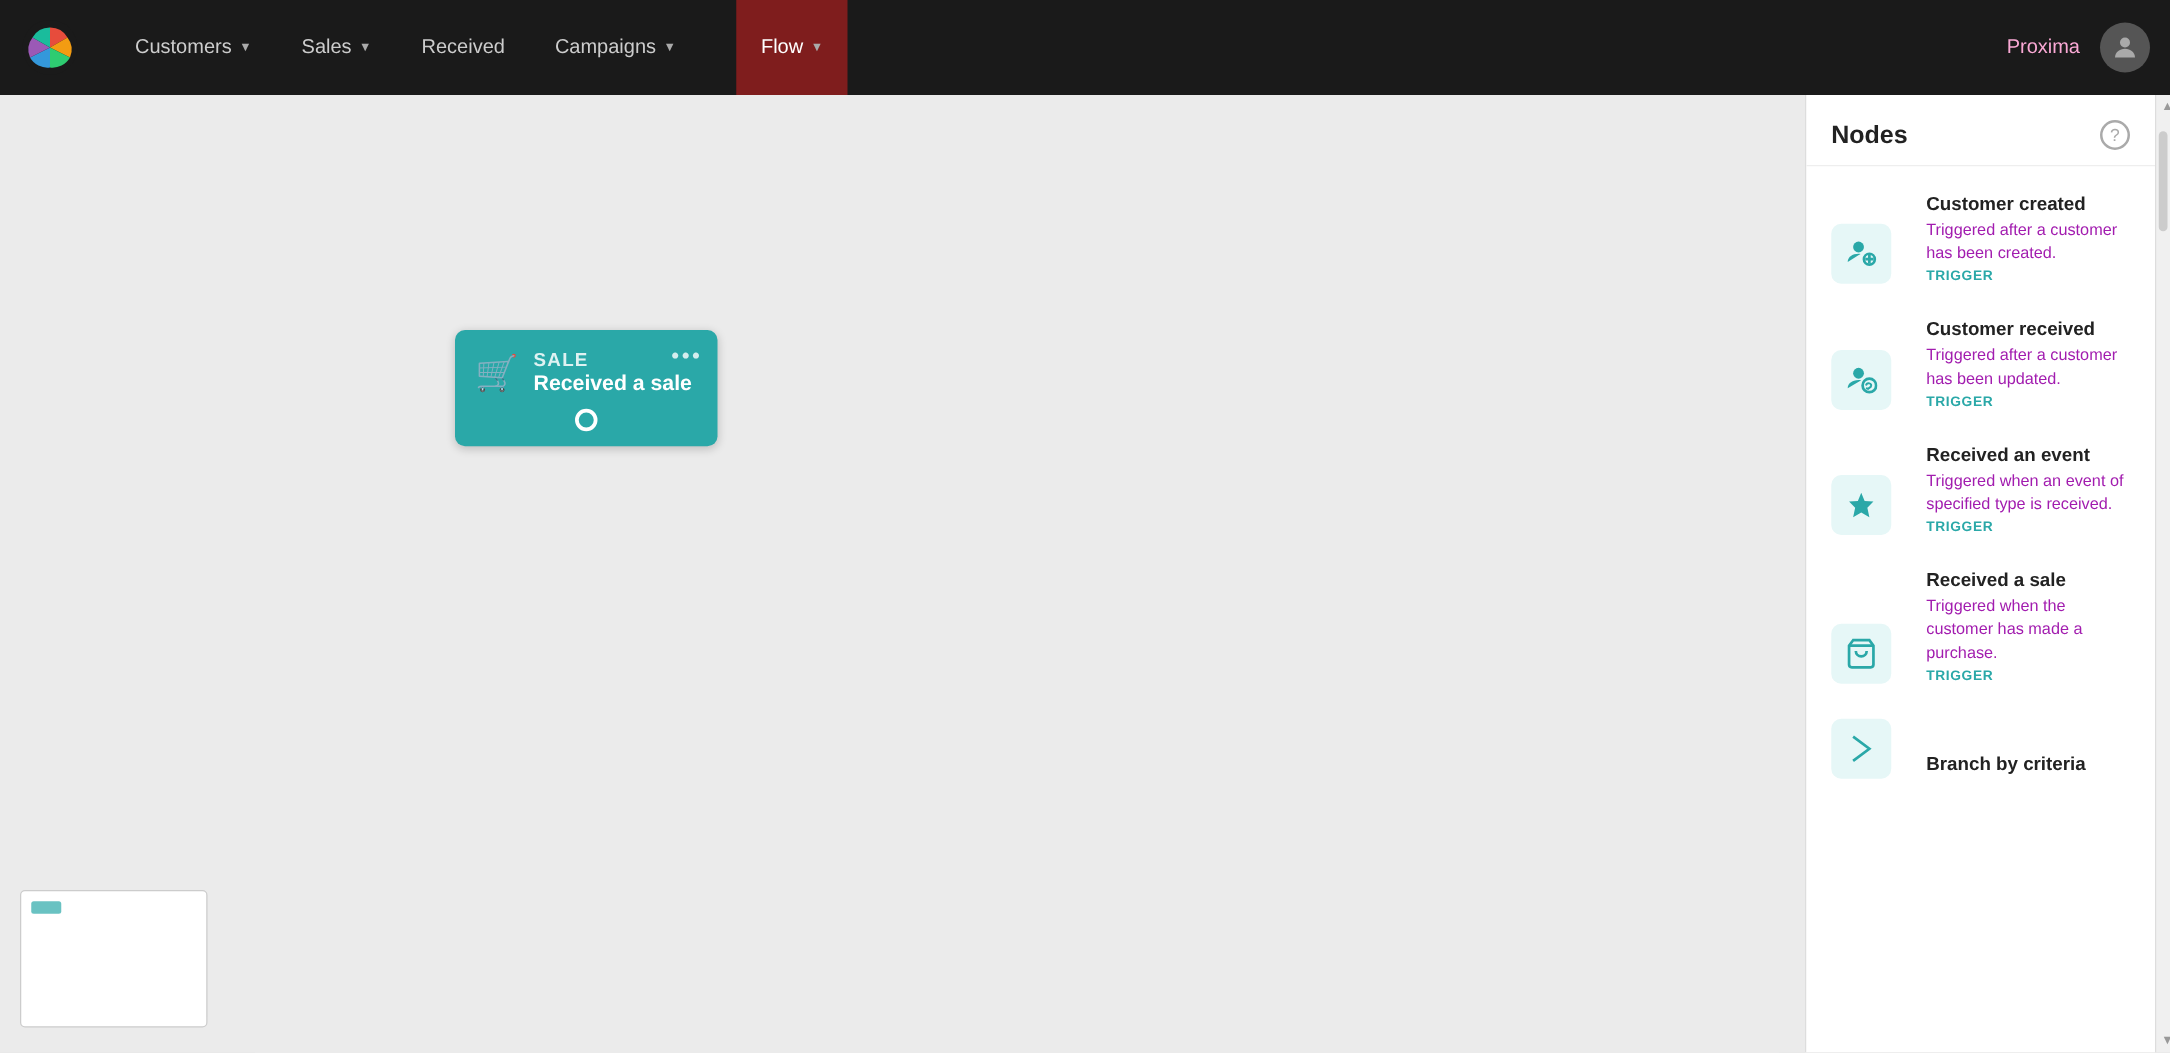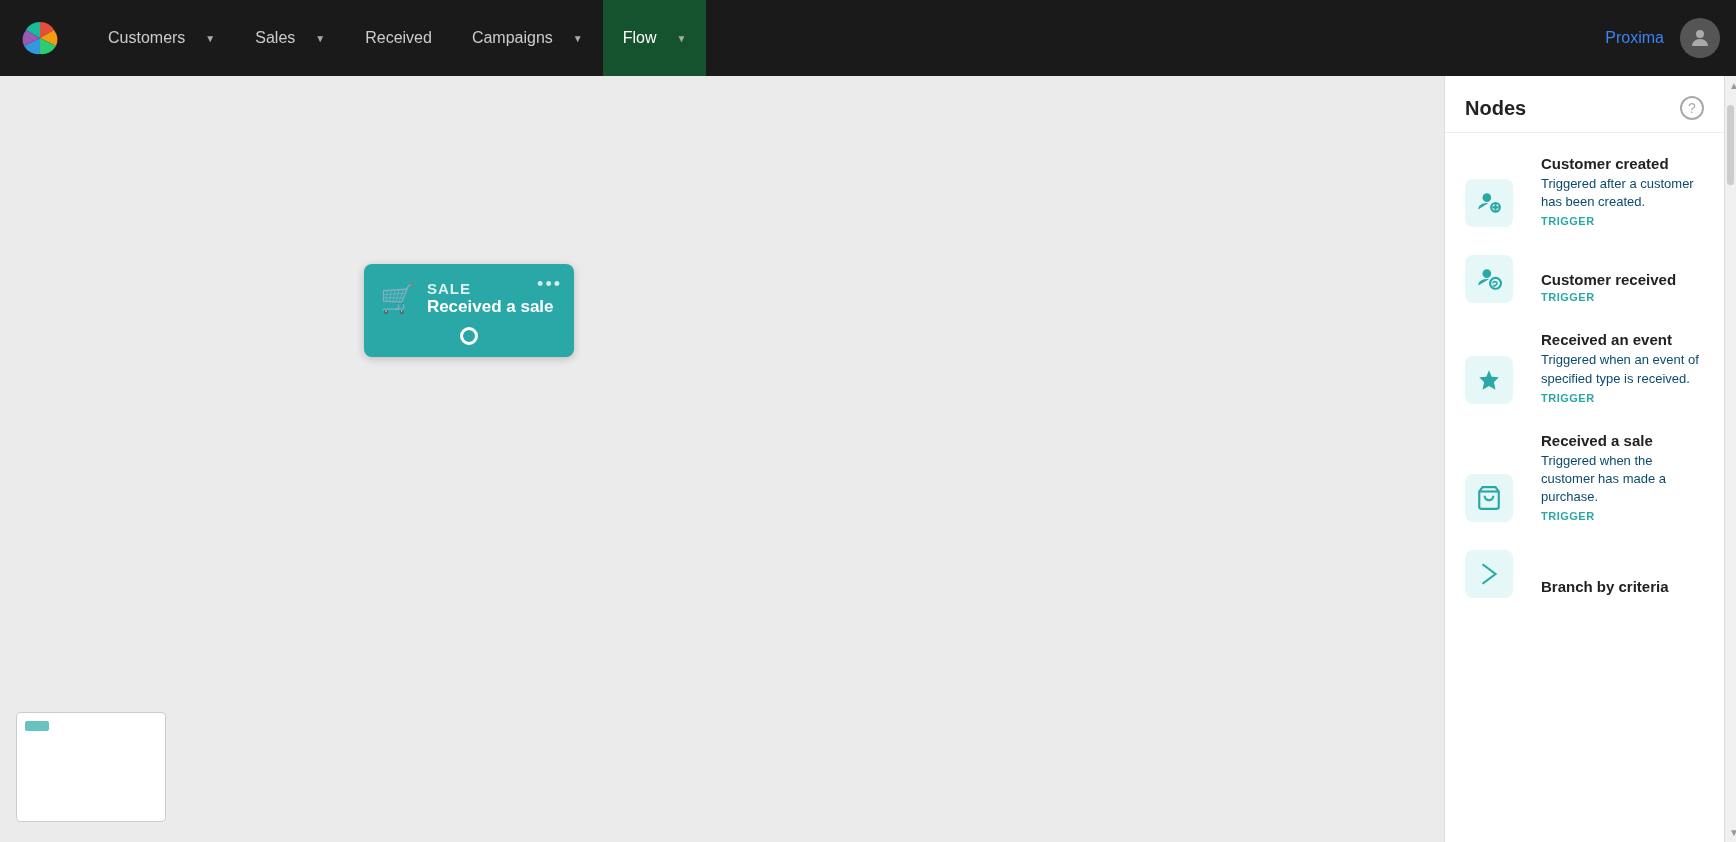--- a/index.html
+++ b/index.html
@@ -8,28 +8,28 @@
     
     .topnav {
       display: flex; align-items: center;
       background: #1a1a1a; height: 76px; padding: 0 16px;
       position: relative; z-index: 10;
     }
     .topnav-logo { width: 48px; height: 48px; margin-right: 24px; flex-shrink: 0; }
     .topnav-logo svg { width: 100%; height: 100%; }
     .topnav-items { display: flex; align-items: center; flex: 1; }
     .nav-item {
-      display: flex; align-items: center; gap: 20px;
+      display: flex; align-items: center; gap: 6px;
       color: #ccc; font-size: 16px; padding: 0 20px; height: 76px;
       cursor: pointer; user-select: none;
     }
-    .nav-item.active { background: #14532d; color: #fff; }
+    .nav-item.active { background: #7f1d1d; color: #fff; margin-left: 28px; }
     .nav-item .chevron { font-size: 10px; color: #aaa; }
     .nav-right { display: flex; align-items: center; gap: 16px; margin-left: auto; }
-    .nav-username { color: #3b82f6; font-size: 16px; }
+    .nav-username { color: #f9a8d4; font-size: 16px; }
     .nav-avatar {
       width: 40px; height: 40px; border-radius: 50%;
       background: #555; display: flex; align-items: center; justify-content: center;
       color: #ccc;
     }
 
     
     .main-layout {
       display: flex; height: calc(842px - 76px);
     }
@@ -115,21 +115,21 @@
       display: flex; align-items: flex-end; gap: 28px;
       padding: 14px 20px; cursor: pointer;
     }
     .node-icon-wrap {
       width: 48px; height: 48px; border-radius: 8px;
       background: #e6f7f7; display: flex; align-items: center; justify-content: center;
       flex-shrink: 0; font-size: 22px;
     }
     .node-info {}
     .node-name { font-size: 15px; font-weight: 600; color: #222; margin-bottom: 3px; }
-    .node-desc { font-size: 13px; color: #0c4a6e; line-height: 1.4; margin-bottom: 4px; }
+    .node-desc { font-size: 13px; color: #a21caf; line-height: 1.4; margin-bottom: 4px; }
     .node-tag { font-size: 11px; font-weight: 700; color: #2aa8a8; letter-spacing: 0.5px; }
 
     
     .panel-nodes::-webkit-scrollbar { width: 6px; }
     .panel-nodes::-webkit-scrollbar-track { background: #f0f0f0; }
     .panel-nodes::-webkit-scrollbar-thumb { background: #ccc; border-radius: 3px; }
 
     
     .right-scrollbar {
       width: 12px; background: #f0f0f0;
@@ -249,20 +249,21 @@
     <div class="node-icon-wrap">
             <svg width="26" height="26" viewBox="0 0 24 24" fill="#2aa8a8">
               <circle cx="10" cy="7" r="4"></circle>
               <path d="M2 18c0-3.3 3.1-6 8-6 0.7 0 1.4 0.1 2 0.2"></path>
               <circle cx="18" cy="16" r="5" stroke="#2aa8a8" stroke-width="2" fill="none"></circle>
               <path d="M15.5 16 Q16 14 18 14.5 Q20 15 19 17 L17 18.5 L15.5 18" stroke="#2aa8a8" stroke-width="1.5" fill="none"></path>
             </svg>
           </div>
     <div class="node-info">
       <div class="node-name">Customer received</div>
+      <div class="node-desc">Triggered after a customer has been updated.</div>
       <div class="node-tag">TRIGGER</div>
     </div>
   </div>
         <div class="node-item">
     <div class="node-icon-wrap">
             <svg width="26" height="26" viewBox="0 0 24 24" fill="#2aa8a8">
               <polygon points="12,3 14.5,9 21,9.5 16.5,14 18,21 12,17.5 6,21 7.5,14 3,9.5 9.5,9" fill="#2aa8a8"></polygon>
             </svg>
           </div>
     <div class="node-info">

